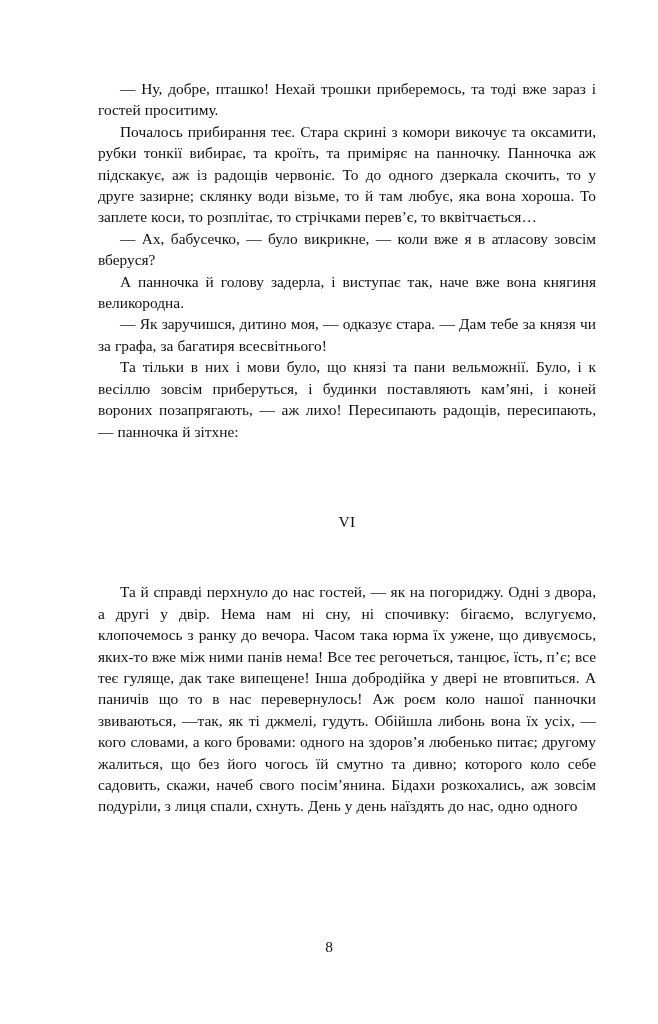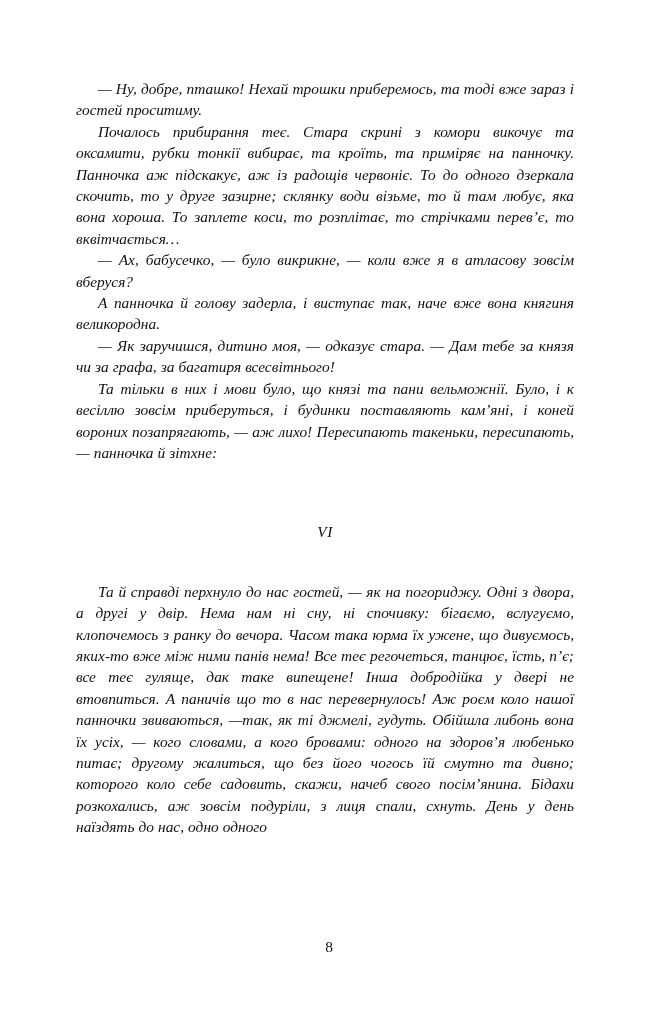--- a/index.html
+++ b/index.html
@@ -12,40 +12,39 @@
     position: relative;
     width: 658px;
     height: 1024px;
     margin: 0 auto;
     background: #ffffff;
     overflow: hidden;
     box-sizing: border-box;
   }
   .text-column {
     position: absolute;
-    left: 76px;
+    left: 98px;
     top: 78px;
     width: 498px;
-    font-style: italic;
   }
   .para {
     margin: 0;
     font-family: "Liberation Serif", "DejaVu Serif", serif;
     font-size: 15.4px;
     line-height: 21.4px;
     color: #101010;
     text-align: justify;
     text-justify: inter-word;
     text-indent: 22px;
     hyphens: manual;
     -webkit-hyphens: manual;
     word-spacing: 0.2px;
   }
   .chapter-heading {
-    margin: 2px;
+    margin: 13px;
     font-family: "Liberation Serif", "DejaVu Serif", serif;
     font-size: 15.4px;
     line-height: 21.4px;
     color: #101010;
     text-align: center;
     font-weight: normal;
     letter-spacing: 0.4px;
   }
   .gap-before-heading { height: 56px; }
   .gap-after-heading  { height: 36px; }
@@ -67,21 +66,21 @@
 
 <div class="page">
 
   <div class="text-column">
 
     <p class="para">— Ну, добре, пташко! Нехай трошки приберемось, та тоді вже зараз і гостей проситиму.</p>
     <p class="para">Почалось прибирання теє. Стара скрині з комори викочує та оксамити, рубки тонкії вибирає, та кроїть, та приміряє на панночку. Панночка аж підскакує, аж із радощів червоніє. То до одного дзеркала скочить, то у друге зазирне; склянку води візьме, то й там любує, яка вона хороша. То заплете коси, то розплітає, то стрічками перев’є, то вквітчається…</p>
     <p class="para">— Ах, бабусечко, — було викрикне, — коли вже я в атласову зовсім вберуся?</p>
     <p class="para">А панночка й голову задерла, і виступає так, наче вже вона княгиня великородна.</p>
     <p class="para">— Як заручишся, дитино моя, — одказує стара. — Дам тебе за князя чи за графа, за багатиря всесвітнього!</p>
-    <p class="para">Та тільки в них і мови було, що князі та пани вельможнії. Було, і к весіллю зовсім приберуться, і будинки поставляють кам’яні, і коней вороних позапрягають, — аж лихо! Пересипають такеньки, пересипають, — панночка й зітхне:</p>
+    <p class="para">Та тільки в них і мови було, що князі та пани вельможнії. Було, і к весіллю зовсім приберуться, і будинки поставляють кам’яні, і коней вороних позапрягають, — аж лихо! Пересипають радощів, пересипають, — панночка й зітхне:</p>
 
     <div class="gap-before-heading"></div>
 
     <h2 class="chapter-heading">VI</h2>
 
     <div class="gap-after-heading"></div>
 
     <p class="para">Та й справді перхнуло до нас гостей, — як на погориджу. Одні з двора, а другі у двір. Нема нам ні сну, ні спочивку: бігаємо, вслугуємо, клопочемось з ранку до вечора. Часом така юрма їх ужене, що дивуємось, яких-то вже між ними панів нема! Все теє регочеться, танцює, їсть, п’є; все теє гуляще, дак таке випещене! Інша добродійка у двері не втовпиться. А паничів що то в нас перевернулось! Аж роєм коло нашої панночки звиваються, —так, як ті джмелі, гудуть. Обійшла либонь вона їх усіх, — кого словами, а кого бровами: одного на здоров’я любенько питає; другому жалиться, що без його чогось їй смутно та дивно; которого коло себе садовить, скажи, начеб свого посім’янина. Бідахи розкохались, аж зовсім подуріли, з лиця спали, схнуть. День у день наїздять до нас, одно одного</p>
 
   </div>

